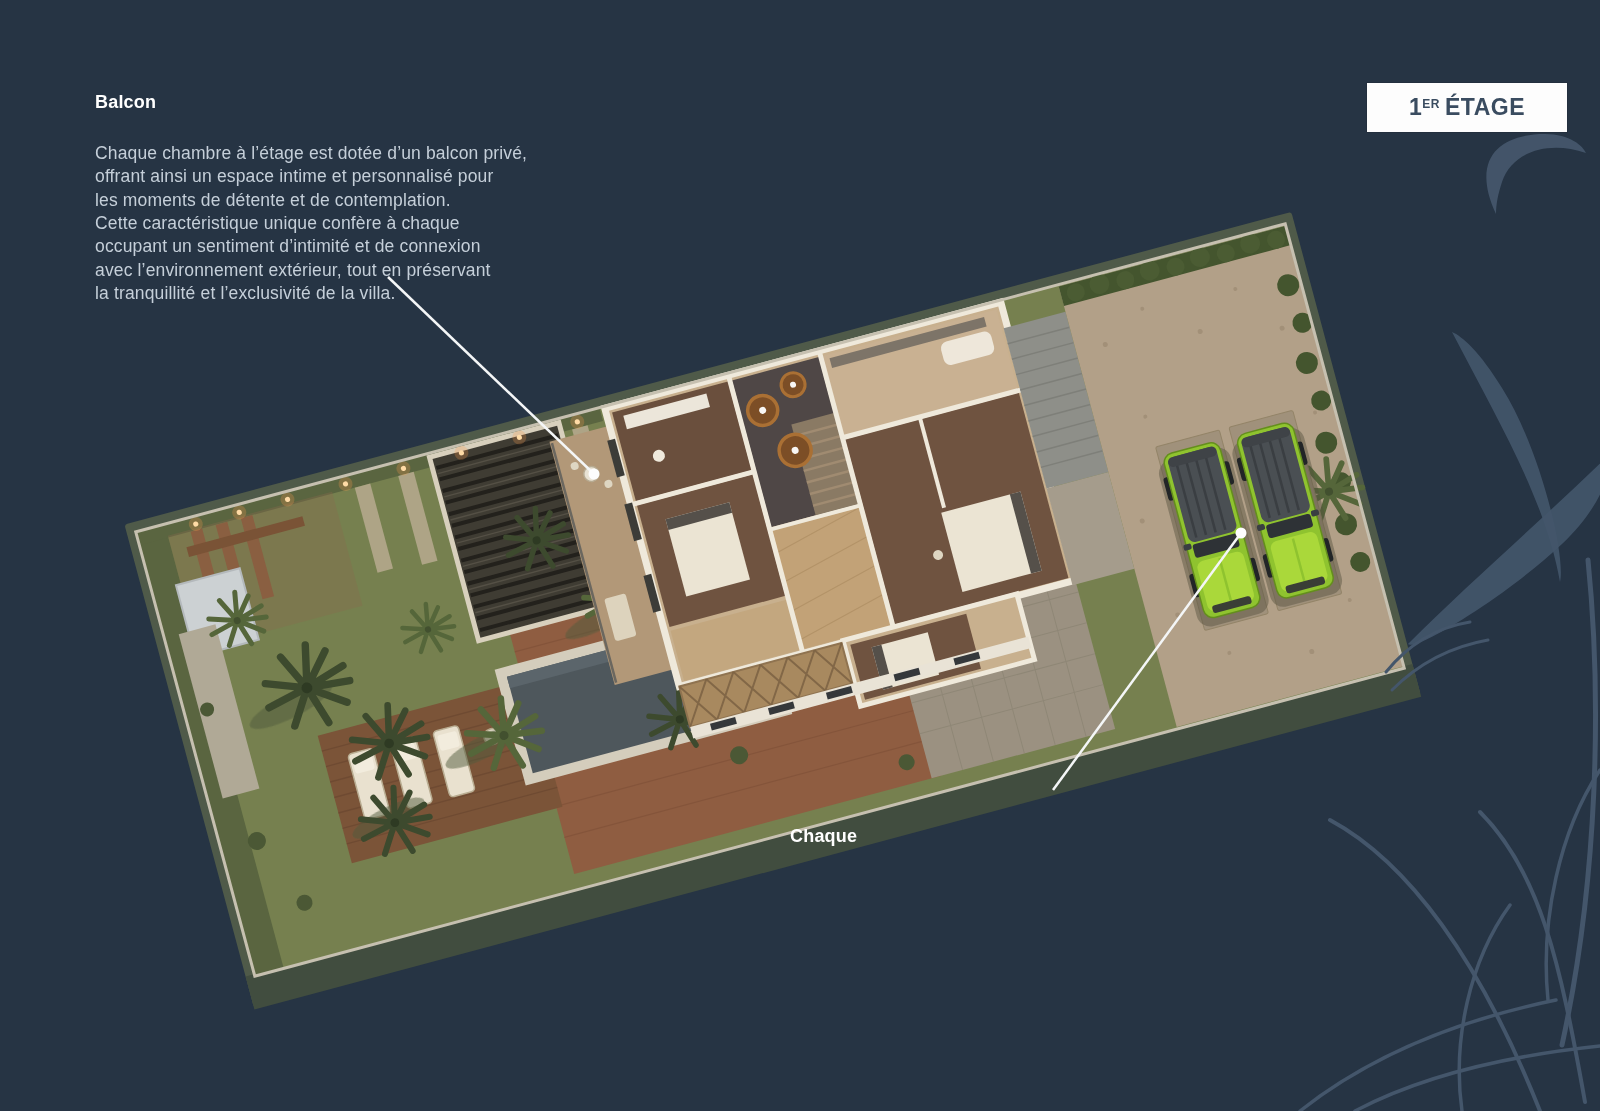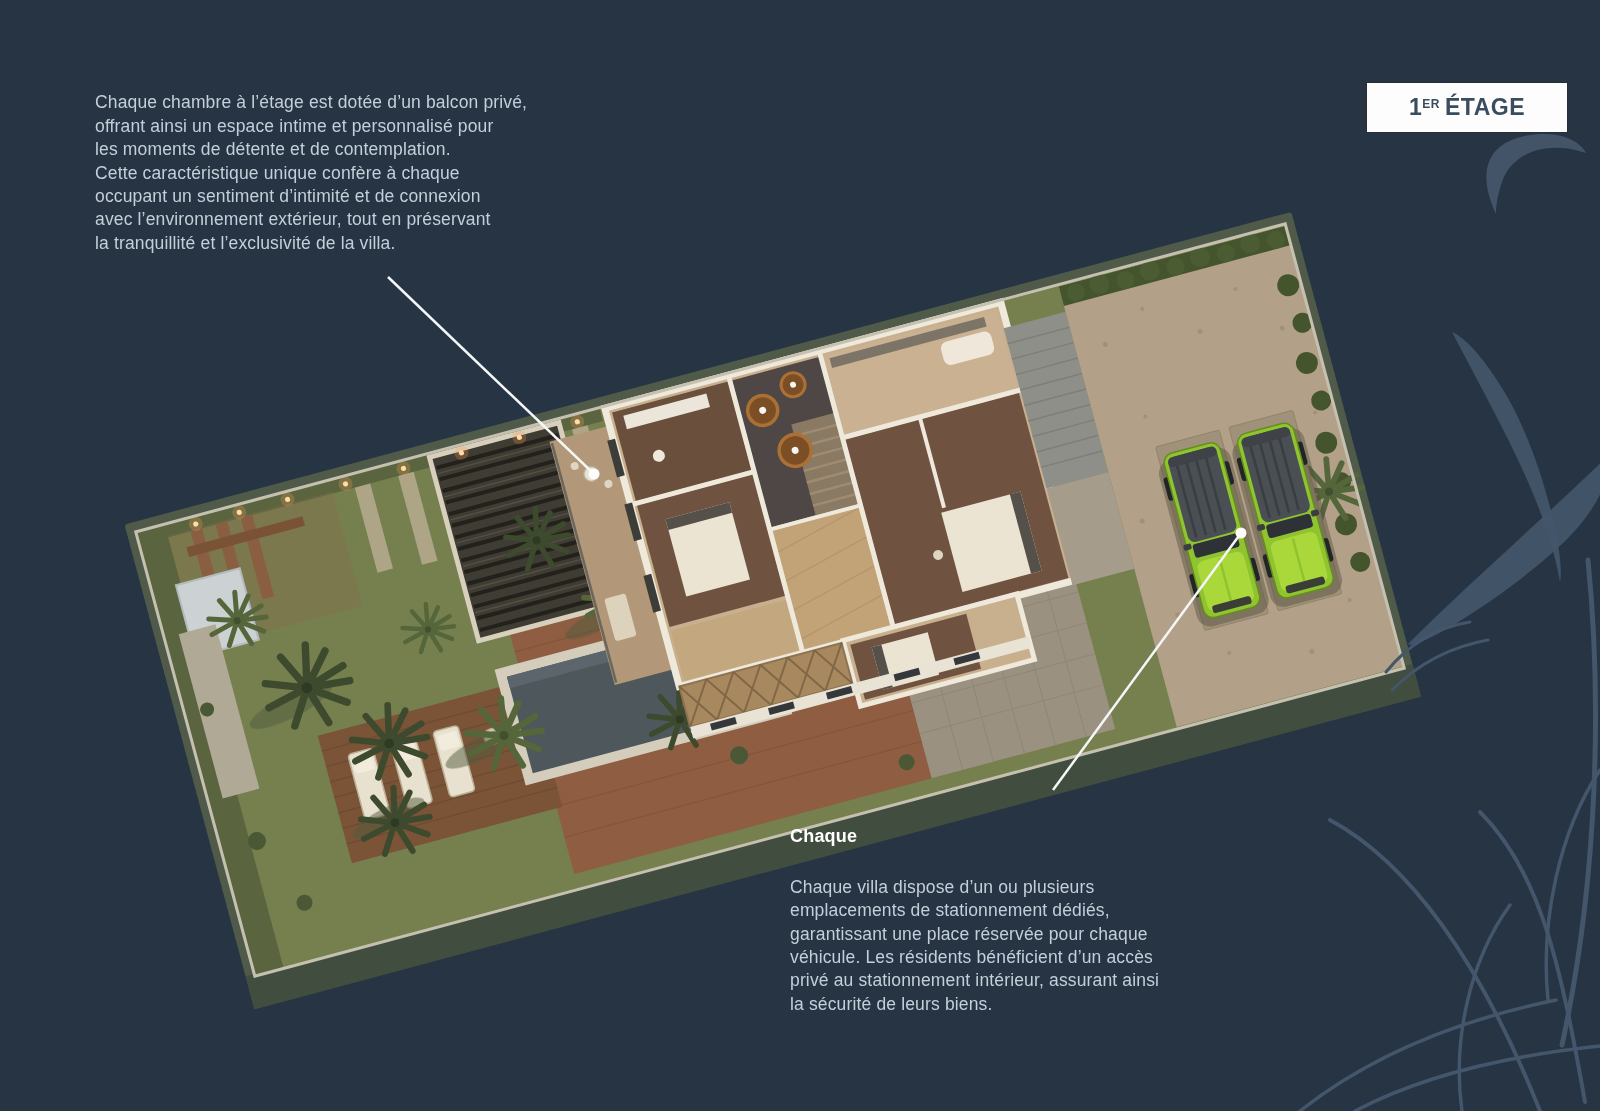--- a/index.html
+++ b/index.html
@@ -350,37 +350,32 @@
       <path d="M1300 1111 Q1400 1032 1556 1000" stroke-width="3.5"></path>
       <path d="M1355 1111 Q1448 1062 1600 1046" stroke-width="3.5"></path>
       <path d="M1462 1111 C1452 1040 1470 960 1510 905" stroke-width="3.5"></path>
       <path d="M1386 672 Q1420 630 1470 622" stroke-width="3"></path>
       <path d="M1392 690 Q1432 650 1488 640" stroke-width="3"></path>
       <path d="M1600 770 C1560 830 1540 920 1548 1000" stroke-width="3.5"></path>
     </g>
   </svg>
 
   <div class="note" style="left:95px;top:68px;width:520px;">
+    <h3>Balcon</h3>
     <div>Chaque chambre à l’étage est dotée d’un balcon privé,
 offrant ainsi un espace intime et personnalisé pour
 les moments de détente et de contemplation.
 Cette caractéristique unique confère à chaque
 occupant un sentiment d’intimité et de connexion
 avec l’environnement extérieur, tout en préservant
 la tranquillité et l’exclusivité de la villa.</div>
   </div>
 
   <div class="note" style="left:790px;top:802px;width:440px;">
     <h3>Chaque</h3>
-    <div>Chaque villa dispose d’un ou plusieurs
-emplacements de stationnement dédiés,
-garantissant une place réservée pour chaque
-véhicule. Les résidents bénéficient d’un accès
-privé au stationnement intérieur, assurant ainsi
-la sécurité de leurs biens.</div>
   </div>
 
   <div class="badge">
     <span class="txt">
         <span>1</span>
         <sup>ER</sup>
         <span>ÉTAGE</span>
       </span>
   </div>
 

